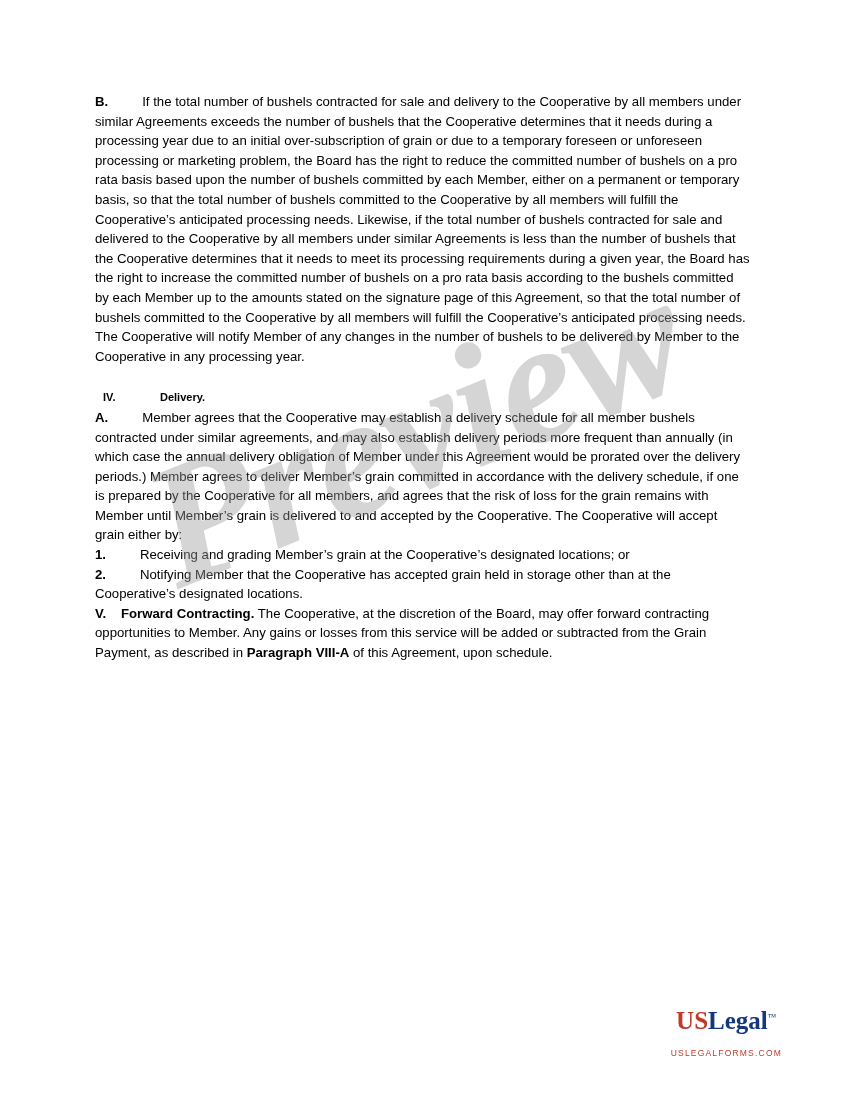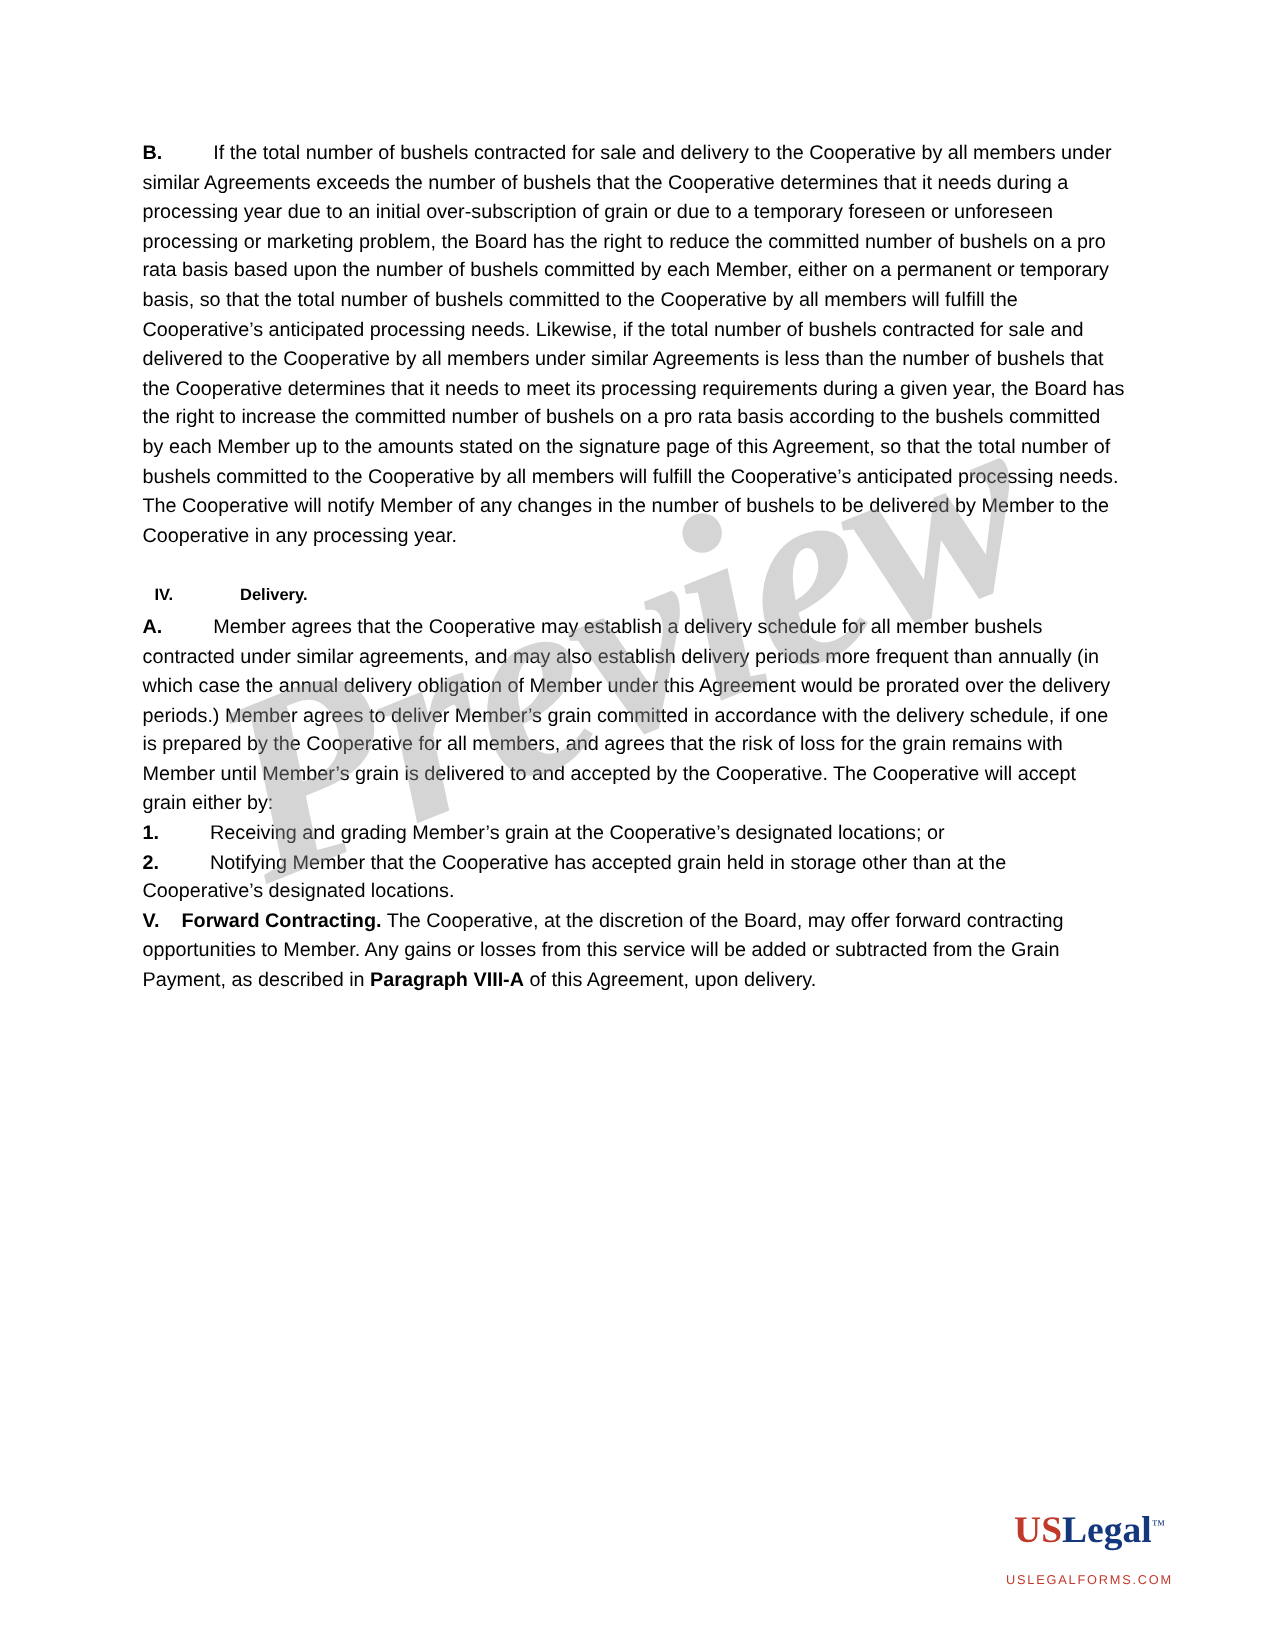--- a/index.html
+++ b/index.html
@@ -184,21 +184,21 @@
     <div class="para blk-num">
       <span class="lbl">1.</span><span class="tab-after-num"></span><span>Receiving and grading Member’s grain at the Cooperative’s designated locations; or</span>
     </div>
 
     <div class="para blk-num">
       <span class="lbl">2.</span><span class="tab-after-num"></span><span>Notifying Member that the Cooperative has accepted grain held in storage other than at the Cooperative’s designated locations.</span>
     </div>
 
 
     <div class="para final-sec">
-      <span class="rn">V.</span><b>Forward Contracting.</b><span> The Cooperative, at the discretion of the Board, may offer forward contracting opportunities to Member. Any gains or losses from this service will be added or subtracted from the Grain Payment, as described in </span><b>Paragraph VIII-A</b><span> of this Agreement, upon delivery.</span>
+      <span class="rn">V.</span><b>Forward Contracting.</b><span> The Cooperative, at the discretion of the Board, may offer forward contracting opportunities to Member. Any gains or losses from this service will be added or subtracted from the Grain Payment, as described in </span><b>Paragraph VIII-A</b><span> of this Agreement, upon schedule.</span>
     </div>
 
   </div>
 
   <div class="watermark">
     <div class="watermark-text">Preview</div>
   </div>
 
   <div class="logo">
     <div class="logo-main"><span class="us">US</span><span>Legal</span><span class="logo-tm">™</span></div>

